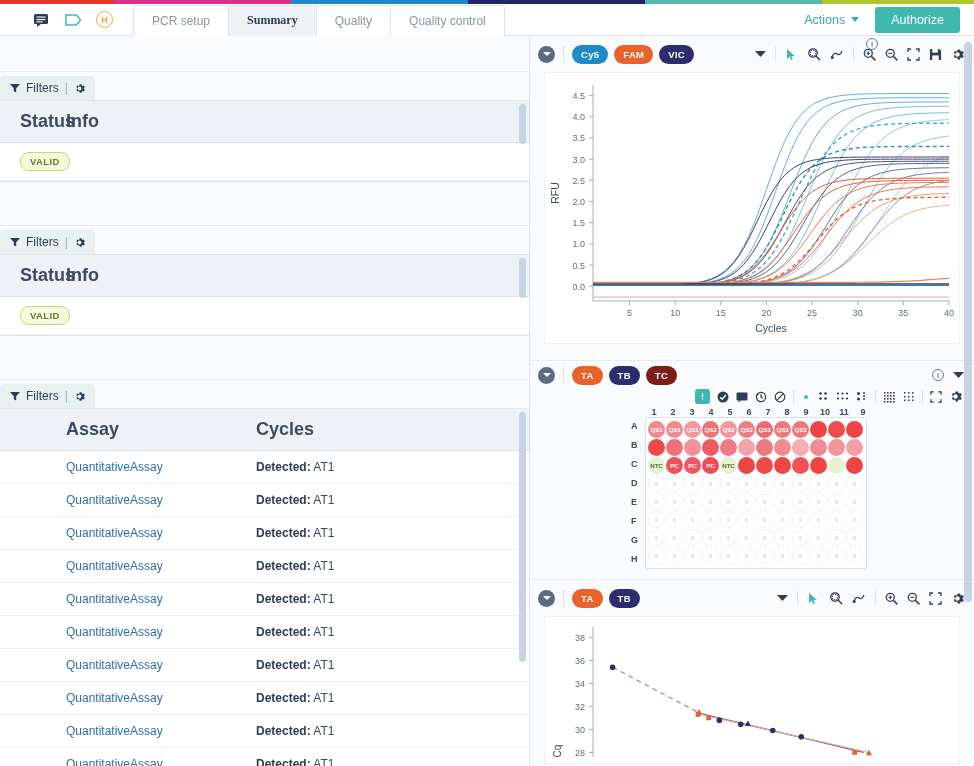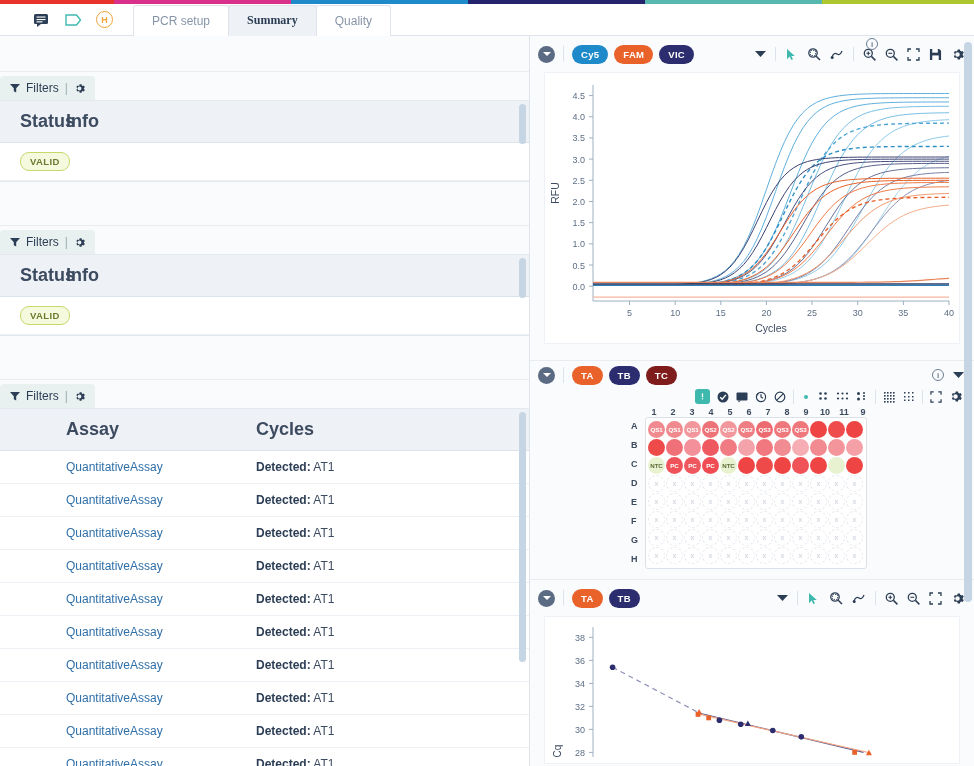--- a/index.html
+++ b/index.html
@@ -155,22 +155,30 @@
           <path d="M1 2 h10.5 l4 5 -4 5 H1 Z" fill="none" stroke="#3fb9ae" stroke-width="1.4"></path>
         </svg>
     </span>
     <span class="avatar">H</span>
   </div>
 
   <div class="tabs">
     <div class="tab">PCR setup</div>
     <div class="tab active">Summary</div>
     <div class="tab">Quality</div>
+    <div class="tab">Quality control</div>
   </div>
 
+  <div class="hdr-right">
+    <div class="actions-btn">
+      <span>Actions</span>
+      <span class="caret-dn"></span>
+    </div>
+    <button class="authorize-btn">Authorize</button>
+  </div>
 </div>
 
 <div class="body">
 
   <div class="left-pane">
     <div class="blank-strip"></div>
 
     <div class="card">
       <div class="filters-bar">
         <div class="filters-chip">

